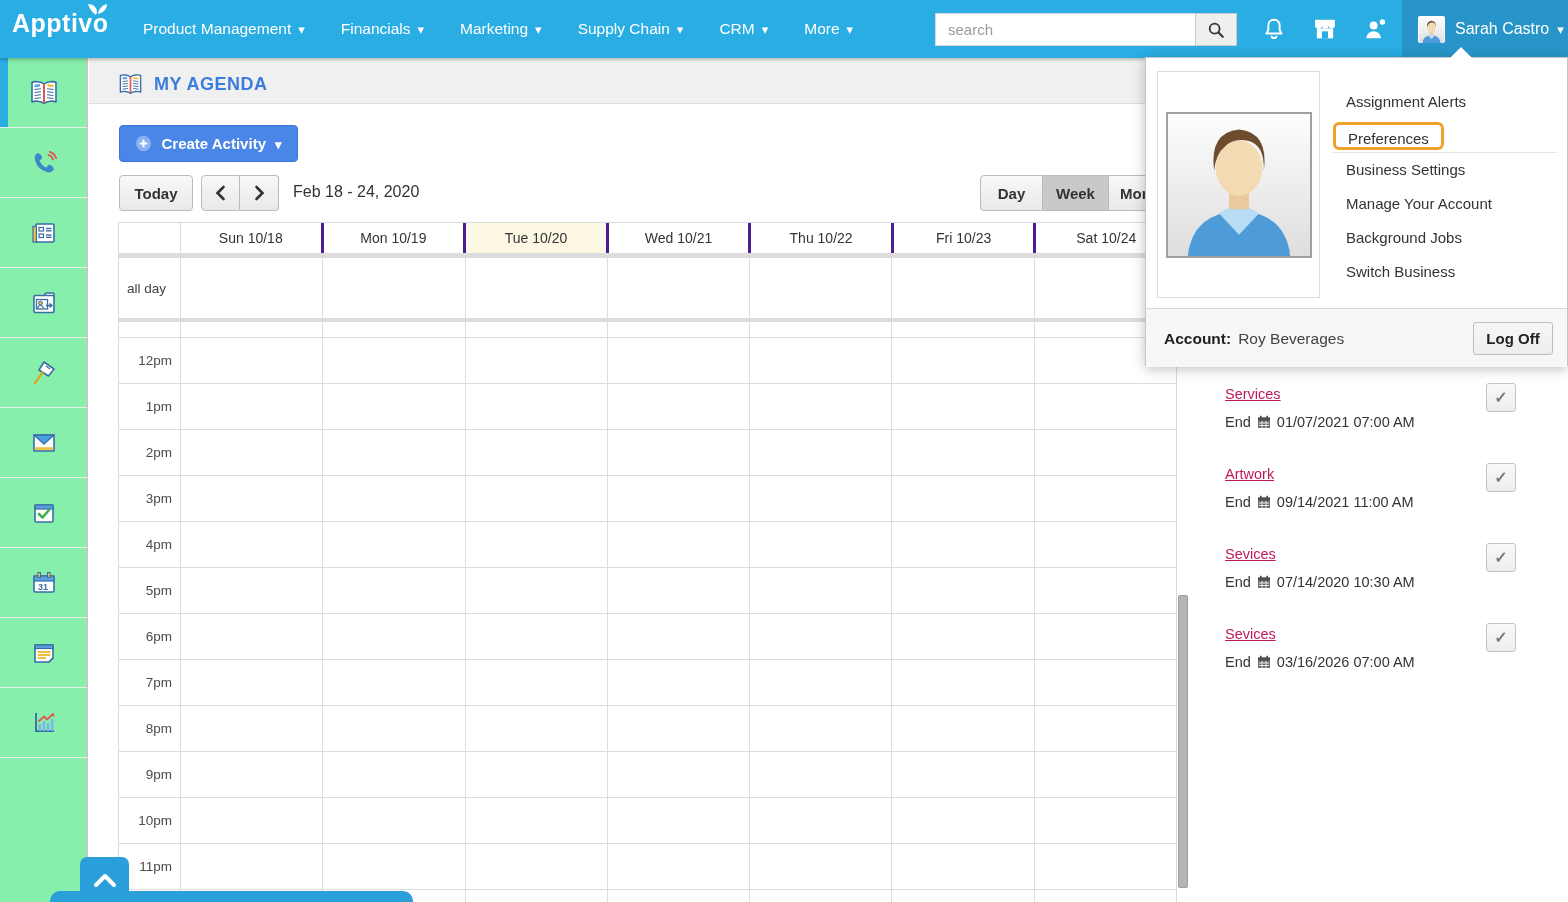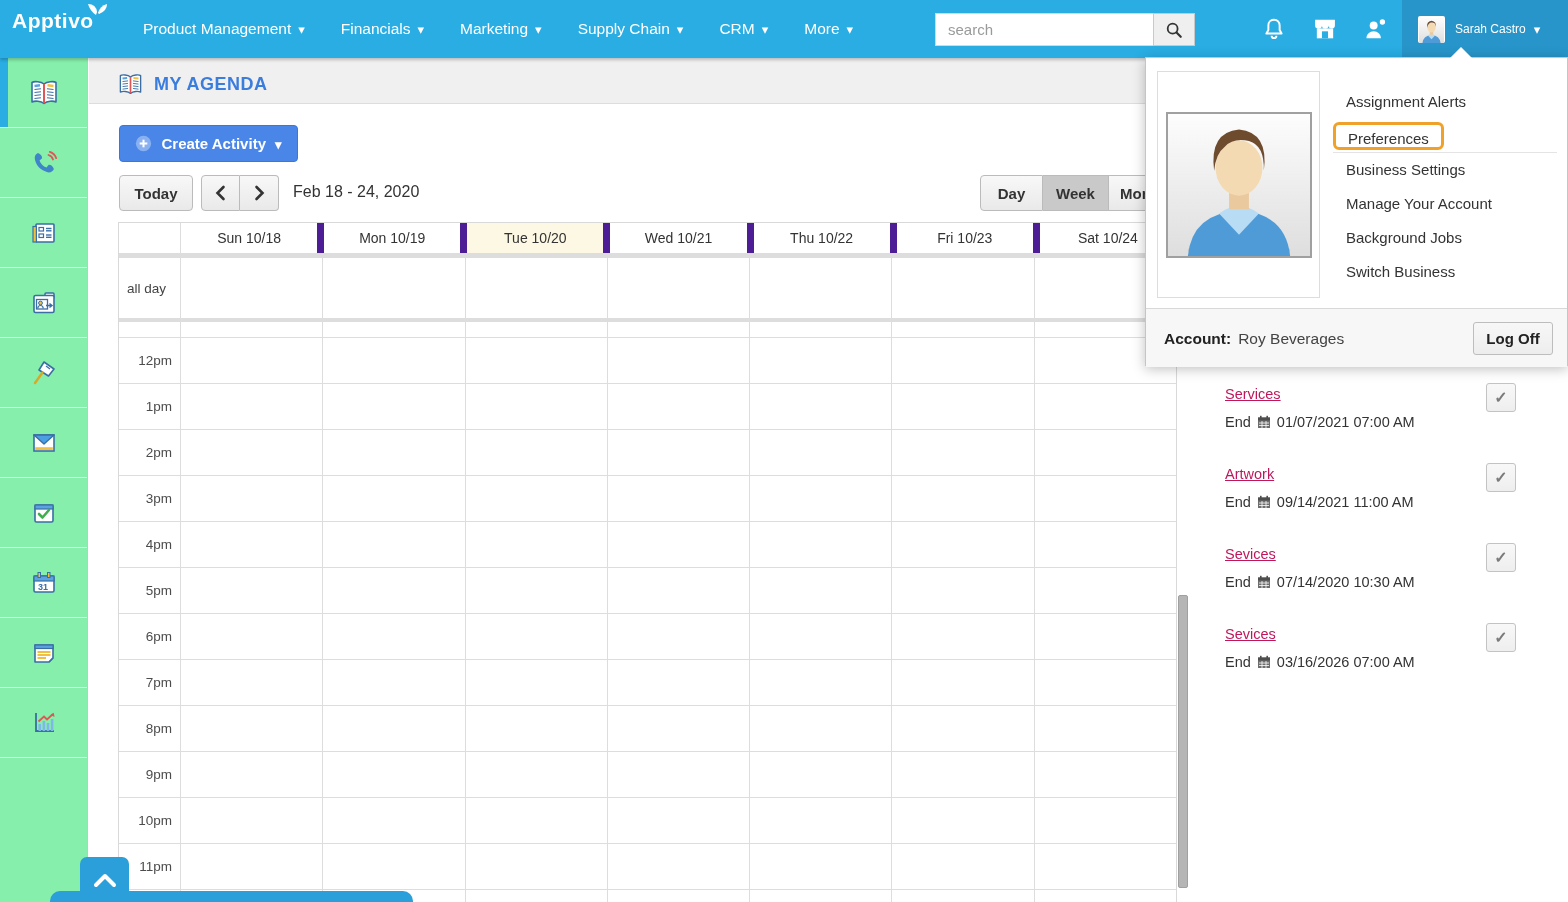--- a/index.html
+++ b/index.html
@@ -3,41 +3,41 @@
 <meta charset="utf-8">
 <style>
   * { margin:0; padding:0; box-sizing:border-box; }
   html,body { width:1568px; height:902px; overflow:hidden; background:#fff;
     font-family:"Liberation Sans","DejaVu Sans",sans-serif; }
   body { position:relative; }
 
   
   .navbar { position:absolute; left:0; top:0; width:1568px; height:58px;
     background:#29ade3; z-index:50; box-shadow:0 2px 3px rgba(0,0,0,.22); }
-  .logo { position:absolute; left:12px; top:9px; color:#fff; font-size:21px;
+  .logo { position:absolute; left:12px; top:9px; color:#fff; font-size:25px;
     font-weight:bold; letter-spacing:.5px;text-align:center; }
   .logo-leaf { position:absolute; left:86px; top:2px; width:22px; height:14px; }
   .nav-menus { position:absolute; left:143px; top:0; height:58px; display:flex;
     align-items:center; gap:36px; }
   .nav-item { display:flex; align-items:center; gap:7px; color:#fff;
     font-size:15.5px; cursor:pointer; white-space:nowrap; }
   .caret-down::after { content:"▾"; font-size:13px; line-height:1; }
   .search-wrap { position:absolute; left:935px; top:13px; height:33px; display:flex; }
-  .search-input { width:218px; height:33px; border:1px solid #d8d8d8; border-right:none;
+  .search-input { width:260px; height:33px; border:1px solid #d8d8d8; border-right:none;
     padding:0 12px; font-size:15px; color:#333; outline:none; background:#fff; }
   .search-input::placeholder { color:#9a9a9a; }
   .search-btn { width:42px; height:33px; background:#efefef; border:1px solid #c9c9c9;
     display:flex; align-items:center; justify-content:center; cursor:pointer; }
   .nav-icon { position:absolute; top:0; height:58px; width:44px; display:flex;
     align-items:center; justify-content:center; cursor:pointer; }
   .user-area { position:absolute; left:1402px; top:0; width:166px; height:58px;
     background:#2795c9; display:flex; align-items:center; cursor:pointer; }
   .user-thumb { width:27px; height:27px; background:#fff; border-radius:2px;
     margin-left:16px; overflow:hidden; display:flex; align-items:flex-end; justify-content:center; }
-  .user-name { color:#fff; font-size:12px; margin-left:10px; }
+  .user-name { color:#fff; font-size:16px; margin-left:10px; }
   .user-area .caret-down { color:#fff; margin-left:8px; }
   .dropdown-caret { position:absolute; left:1450px; top:47px; width:0; height:0;
     border-left:11px solid transparent; border-right:11px solid transparent;
     border-bottom:11px solid #fff; z-index:70; }
 
   
   .sidebar { position:absolute; left:0; top:58px; width:88px; height:900px;
     background:#86efac; border-right:1px solid #f9a8d4; z-index:20; }
   .side-item { height:70px; border-bottom:1px solid #ececec; display:flex;
     align-items:center; justify-content:center; cursor:pointer; position:relative; }
@@ -72,21 +72,21 @@
   
   .cal { position:absolute; left:118px; top:222px; width:1059px; z-index:1;
     border:1px solid #d9d9d9; border-bottom:none; }
   .cal-row { display:flex; background:#fff; }
   .cell { border-right:1px solid #ddd; }
   .cell:last-child { border-right:none; }
   .gutter { width:62px; flex:none; display:flex; align-items:center; }
   .day { flex:1; cursor:pointer; }
   .cal-head { height:30px; }
   .day-cells { flex:1; display:flex; }
-  .day-cells div { flex:1; border-right:7px solid #4c1d95; display:flex;
+  .day-cells div { flex:1; border-right:3px solid #4c1d95; display:flex;
     align-items:center; justify-content:center; font-size:14px; color:#333; }
   .day-cells div:last-of-type { border-right:none; }
   .day-cells div:nth-of-type(3) { background:#fcf8e3; }
   .divider { height:5px; background:#ddd; }
   .divider2 { height:4px; background:#ddd; }
   .allday-row { height:60px; }
   .allday-label { justify-content:flex-start; padding-left:8px; font-size:13.5px; color:#444; }
   .spacer-row { height:16px; border-bottom:1px solid #ddd; }
   .trow { display:flex; height:46px; border-bottom:1px solid #ddd; background:#fff; }
   .trow.partial { height:13px; border-bottom:none; }

